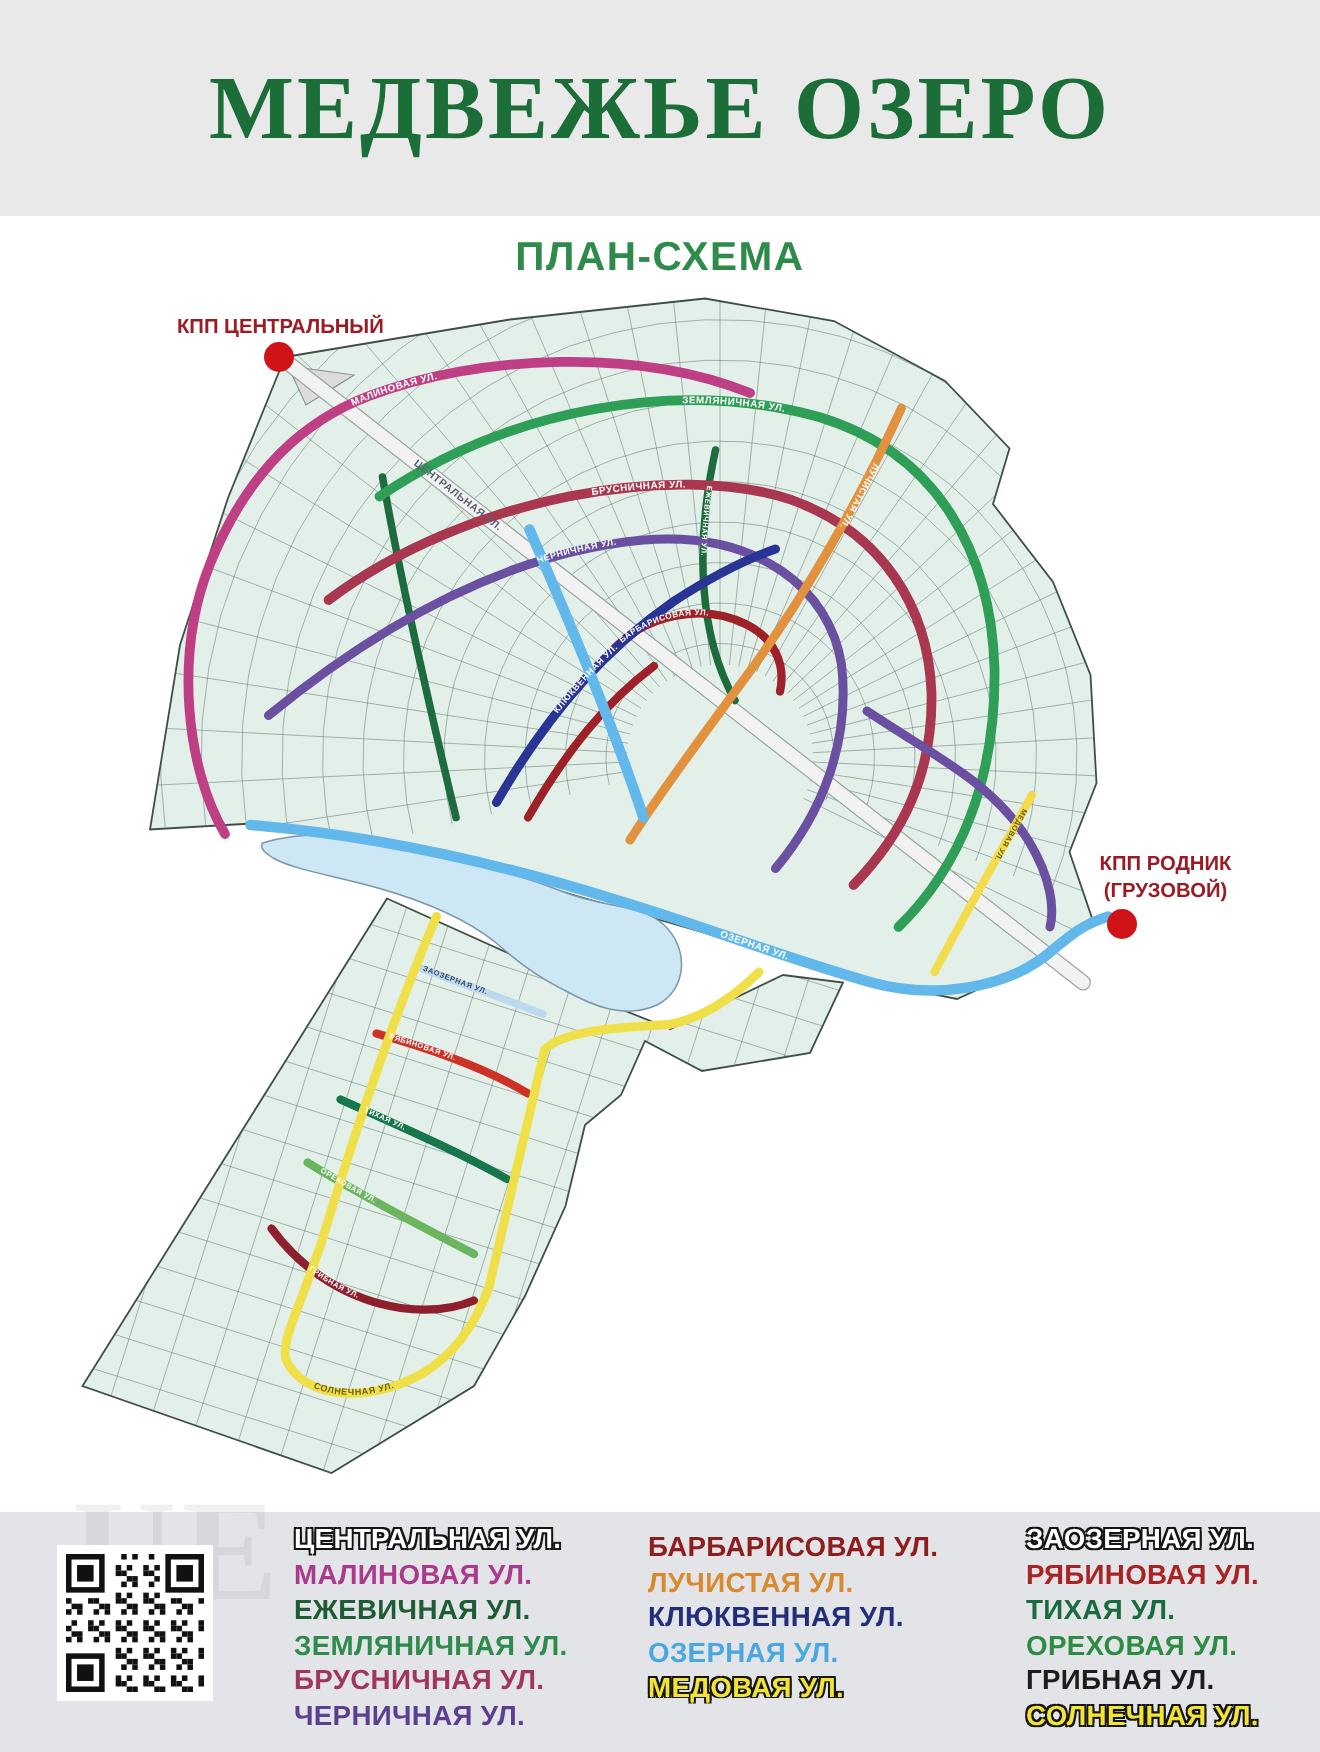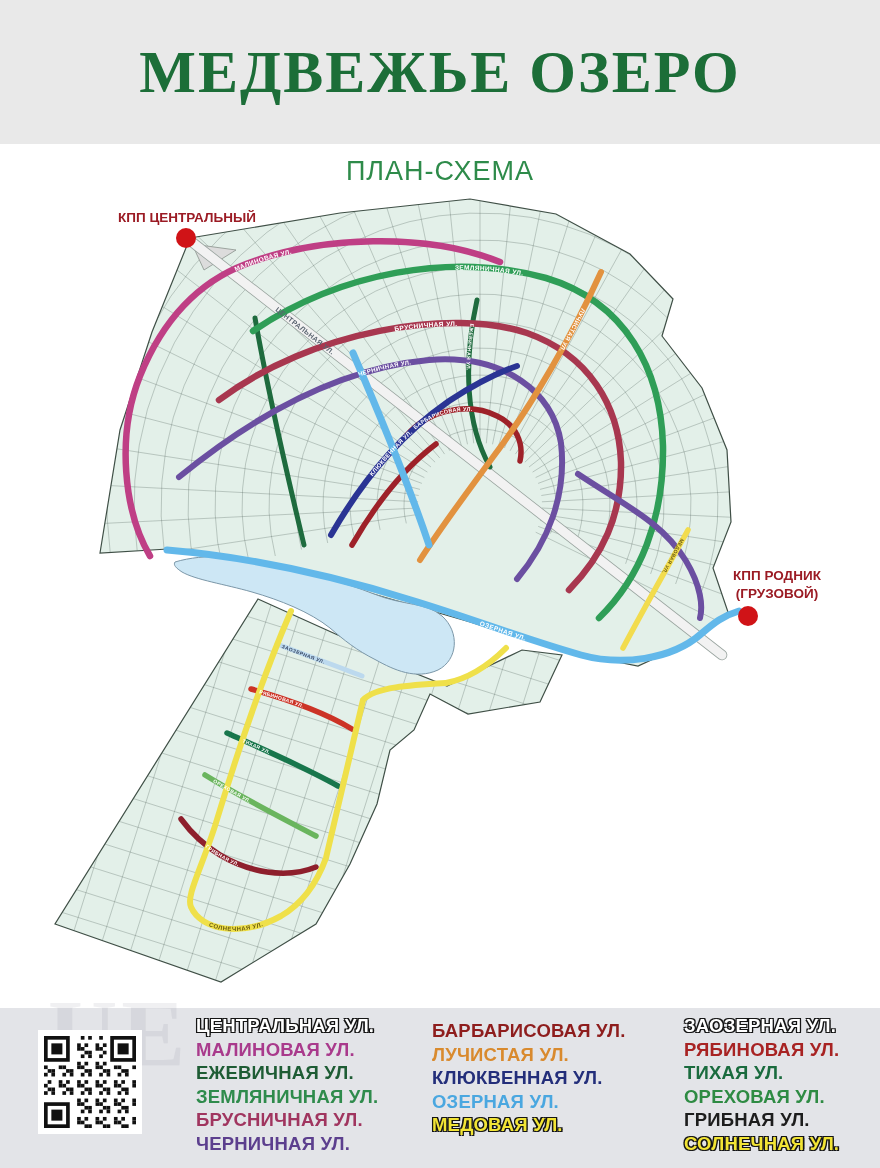--- a/index.html
+++ b/index.html
@@ -3,21 +3,21 @@
 <meta charset="utf-8">
 <style>
   html,body{margin:0;padding:0;}
   .page{position:relative;width:880px;height:1168px;background:#ffffff;overflow:hidden;
         font-family:"Liberation Sans",sans-serif;}
   .header-band{position:absolute;left:0;top:0;width:880px;height:144px;background:#e9e9e9;
         display:flex;align-items:center;justify-content:center;}
   .main-title{font-family:"Liberation Serif",serif;font-weight:bold;font-size:60px;
         letter-spacing:2px;color:#1c6e38;white-space:nowrap;}
   .subtitle{position:absolute;left:0;top:156px;width:880px;text-align:center;
-        font-weight:normal;font-size:27px;letter-spacing:1px;color:#2e8b4a;}
+        font-weight:bold;font-size:27px;letter-spacing:1px;color:#2e8b4a;}
   .map-svg{position:absolute;left:0;top:0;}
   .footer-band{position:absolute;left:0;top:1008px;width:880px;height:160px;background:#e3e4e8;}
   .watermark{position:absolute;left:48px;top:978px;font-family:"Liberation Serif",serif;
         font-weight:bold;font-size:96px;color:rgba(110,110,125,0.10);letter-spacing:4px;pointer-events:none;}
   .qr-box{position:absolute;left:38px;top:1030px;width:104px;height:104px;background:#ffffff;
         display:flex;align-items:center;justify-content:center;}
   .legend-col{position:absolute;list-style:none;margin:0;padding:0;font-weight:bold;
         font-size:18.5px;line-height:23.5px;letter-spacing:0.2px;white-space:nowrap;}
   .legend-col li{height:23.5px;}
   #legend-col-0{left:196px;top:1014px;}

